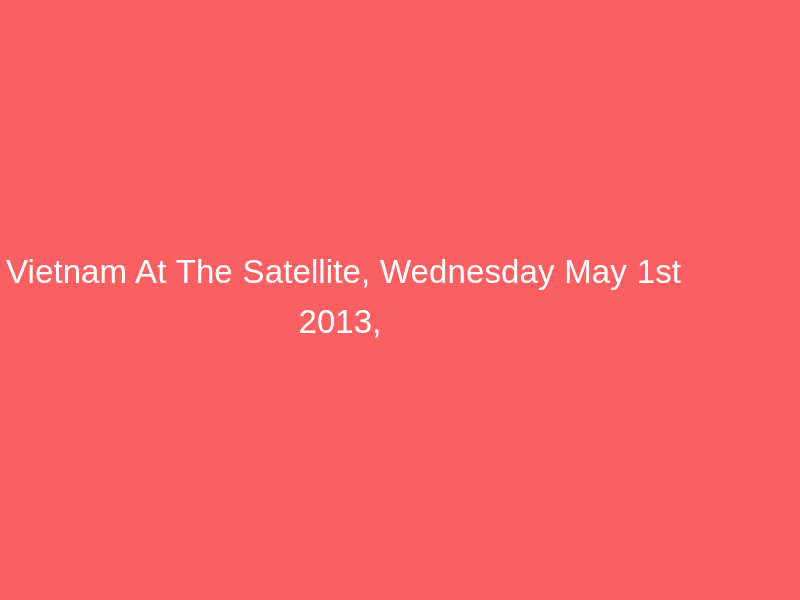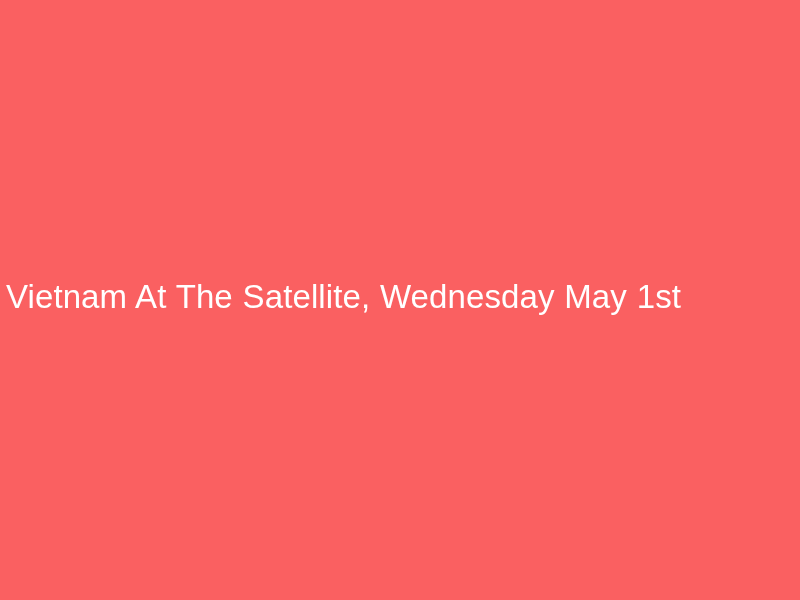--- a/index.html
+++ b/index.html
@@ -51,16 +51,17 @@
 </style>
 </head>
 <body>
 
 <div class="placeholder-canvas" style="background-color: rgb(250, 96, 97);">
 
   <div class="caption-block" style="color: rgb(255, 255, 255);">
 
     <span class="caption-line">Vietnam At The Satellite, Wednesday May 1st</span>
 
+    <span class="caption-line">2013,</span>
 
   </div>
 
 </div>
 
 </body></html>

